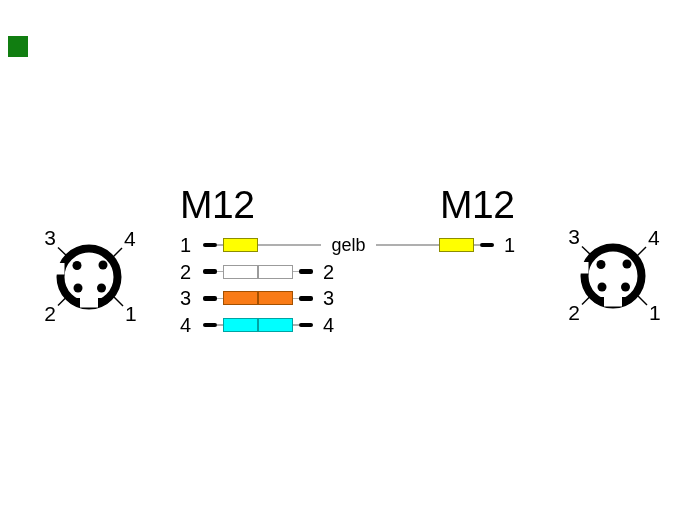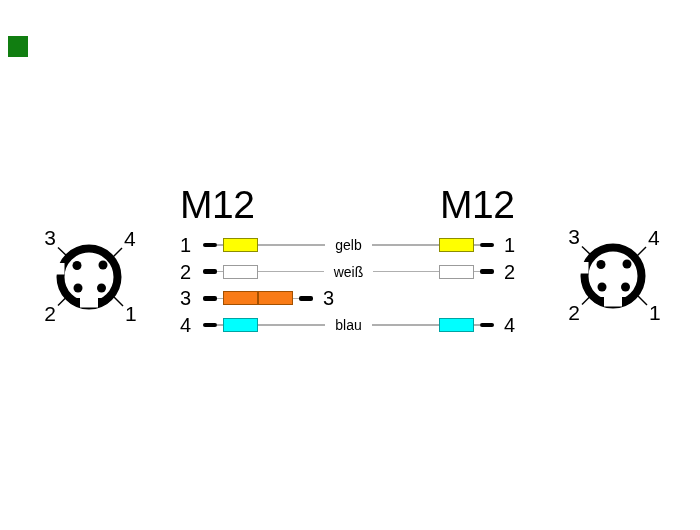--- a/index.html
+++ b/index.html
@@ -18,21 +18,21 @@
   .wire-row{position:absolute;left:179px;width:345px;height:27px;display:flex;align-items:center;}
   .pin-num{width:20px;font-size:20px;line-height:1;color:#000;flex:none;}
   .pin-left{padding-left:1px;}
   .pin-right{margin-left:7px;padding-left:3px;}
   .dash{width:14px;height:4.5px;background:#000;border-radius:2px;flex:none;}
   .dash-l{margin-left:3px;}
   .stub{width:6px;height:1.5px;background:#afafaf;flex:none;}
   .wire-box{width:35px;height:14px;border:1px solid #999;box-sizing:border-box;flex:none;}
   .wire-mid{flex:1;display:flex;align-items:center;min-width:0;}
   .wline{flex:1;height:1.4px;background:#afafaf;}
-  .wire-label{margin:0 10px;font-size:14px;line-height:1;color:#000;white-space:nowrap;}
+  .wire-label{margin:0 10px;font-size:18px;line-height:1;color:#000;white-space:nowrap;}
 
   
   .connector{position:absolute;}
   .connector .ring{fill:none;stroke:#000;stroke-width:8;}
   .connector .pin{fill:#000;}
   .connector .leader{stroke:#000;stroke-width:1.4;}
   .connector text{font-size:21px;fill:#000;}
 </style>
 </head>
 <body>
@@ -58,50 +58,40 @@
       <span class="wire-box" style="background: rgb(255, 255, 0); border-color: rgb(141, 141, 0);"></span>
       <span class="stub" style="background: rgb(175, 175, 175);"></span>
       <span class="dash" style="background: rgb(0, 0, 0);"></span>
       <span class="pin-num pin-right">1</span>
     </div>
       <div class="wire-row" style="top: 258.2px;">
       <span class="pin-num pin-left">2</span>
       <span class="dash dash-l" style="background: rgb(0, 0, 0);"></span>
       <span class="stub" style="background: rgb(175, 175, 175);"></span>
       <span class="wire-box" style="background: rgb(255, 255, 255); border-color: rgb(155, 155, 155);"></span>
-      <span class="wire-mid">
-        <span class="wline" style="background: rgb(175, 175, 175);"></span>
-        <span class="wire-label">weiß</span>
-        <span class="wline" style="background: rgb(175, 175, 175);"></span>
-      </span>
       <span class="wire-box" style="background: rgb(255, 255, 255); border-color: rgb(155, 155, 155);"></span>
       <span class="stub" style="background: rgb(175, 175, 175);"></span>
       <span class="dash" style="background: rgb(0, 0, 0);"></span>
       <span class="pin-num pin-right">2</span>
     </div>
       <div class="wire-row" style="top: 284.9px;">
       <span class="pin-num pin-left">3</span>
       <span class="dash dash-l" style="background: rgb(0, 0, 0);"></span>
       <span class="stub" style="background: rgb(175, 175, 175);"></span>
       <span class="wire-box" style="background: rgb(249, 123, 22); border-color: rgb(163, 80, 0);"></span>
       <span class="wire-box" style="background: rgb(249, 123, 22); border-color: rgb(163, 80, 0);"></span>
       <span class="stub" style="background: rgb(175, 175, 175);"></span>
       <span class="dash" style="background: rgb(0, 0, 0);"></span>
       <span class="pin-num pin-right">3</span>
     </div>
       <div class="wire-row" style="top: 311.6px;">
       <span class="pin-num pin-left">4</span>
       <span class="dash dash-l" style="background: rgb(0, 0, 0);"></span>
       <span class="stub" style="background: rgb(175, 175, 175);"></span>
       <span class="wire-box" style="background: rgb(0, 255, 255); border-color: rgb(0, 163, 163);"></span>
-      <span class="wire-mid">
-        <span class="wline" style="background: rgb(175, 175, 175);"></span>
-        <span class="wire-label">blau</span>
-        <span class="wline" style="background: rgb(175, 175, 175);"></span>
-      </span>
       <span class="wire-box" style="background: rgb(0, 255, 255); border-color: rgb(0, 163, 163);"></span>
       <span class="stub" style="background: rgb(175, 175, 175);"></span>
       <span class="dash" style="background: rgb(0, 0, 0);"></span>
       <span class="pin-num pin-right">4</span>
     </div>
     </div>
 
   <svg class="connector" style="left:34px;top:220px" width="112" height="108" viewBox="0 0 112 108">
     <defs>
         <clipPath id="clipL">

